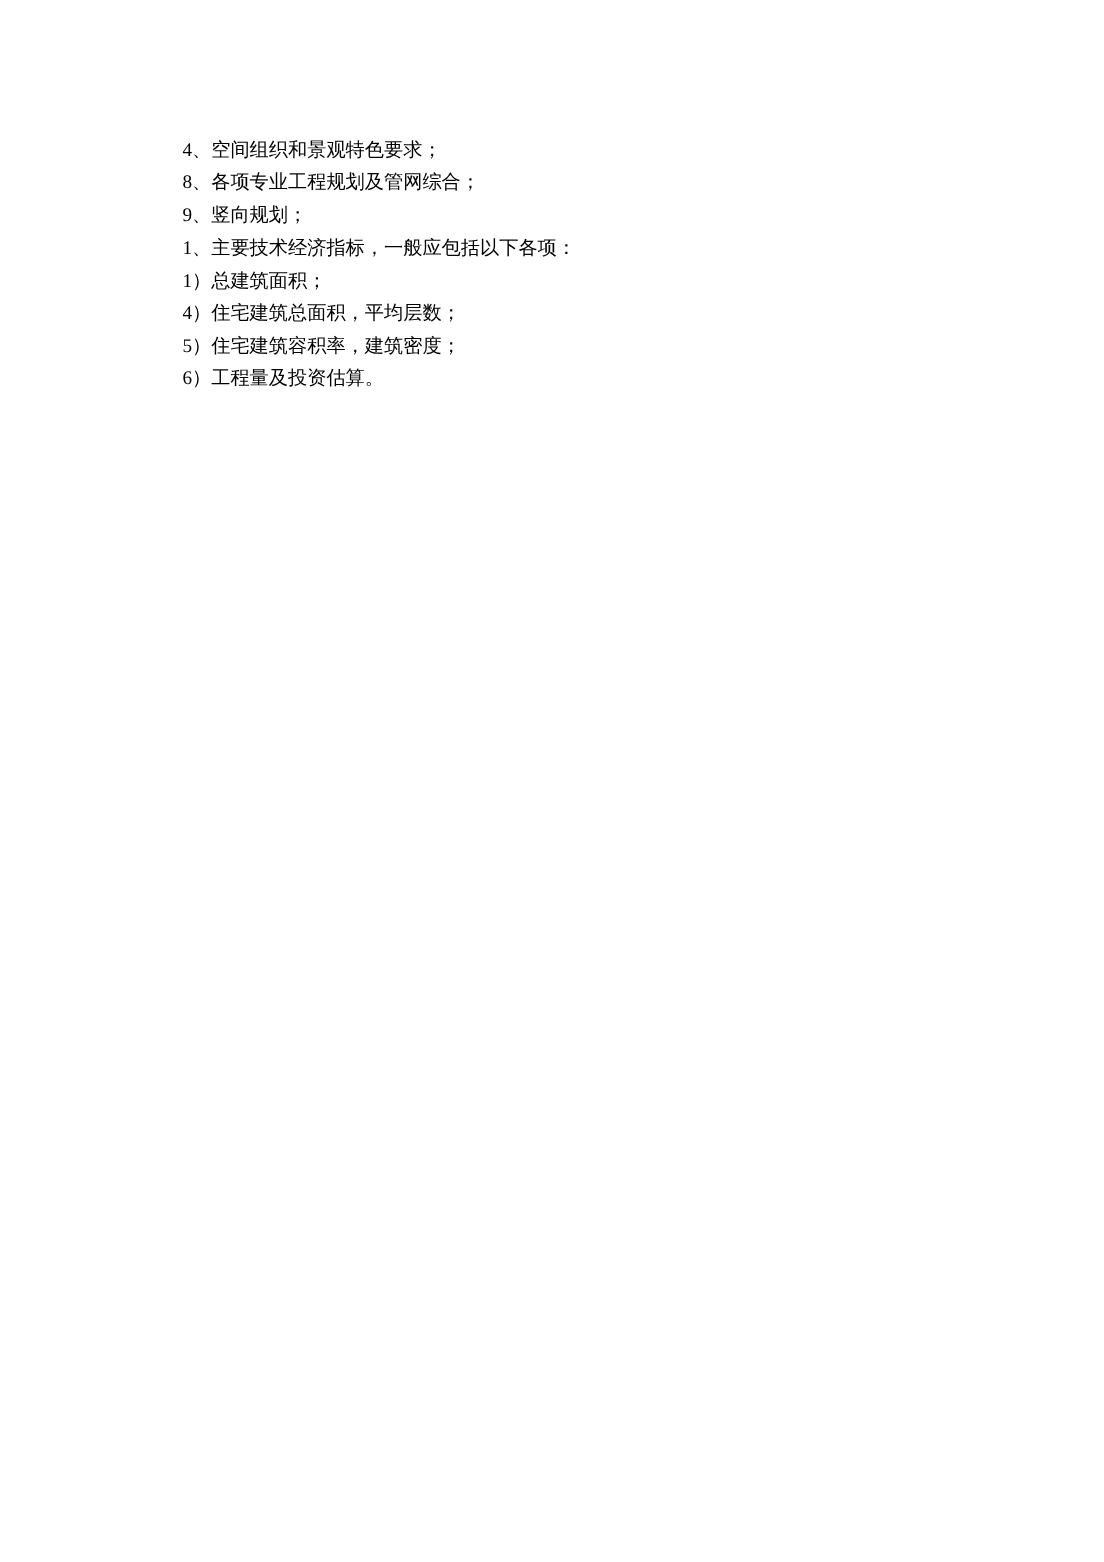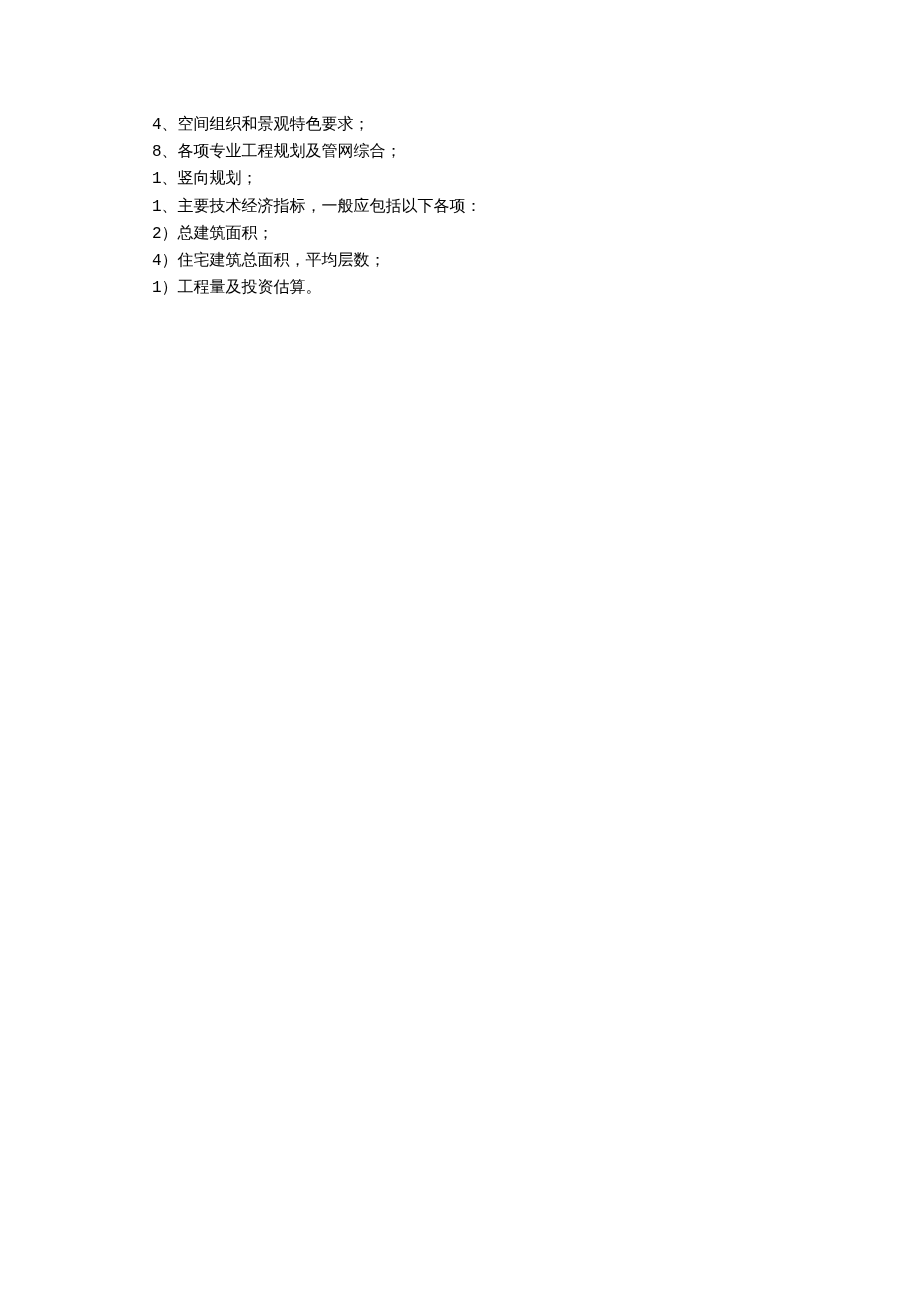--- a/index.html
+++ b/index.html
@@ -14,27 +14,27 @@
       font-family: "SimSun", "宋体", serif;
       font-size: 16px;
       color: #000000;
       line-height: 1.7;
     }
     .content {
       padding: 112px 0 0 152px;
     }
     .line {
       white-space: nowrap;
-      font-family: Liberation Mono, monospace;
     }
   </style>
 </head>
 <body>
 
 <div class="content">
   <div class="line">4、空间组织和景观特色要求；</div>
   <div class="line">8、各项专业工程规划及管网综合；</div>
-  <div class="line">1、竖向规划；</div>
+  <div class="line">9、竖向规划；</div>
   <div class="line">1、主要技术经济指标，一般应包括以下各项：</div>
-  <div class="line">2）总建筑面积；</div>
+  <div class="line">1）总建筑面积；</div>
   <div class="line">4）住宅建筑总面积，平均层数；</div>
-  <div class="line">1）工程量及投资估算。</div>
+  <div class="line">5）住宅建筑容积率，建筑密度；</div>
+  <div class="line">6）工程量及投资估算。</div>
 </div>
 
 </body></html>

